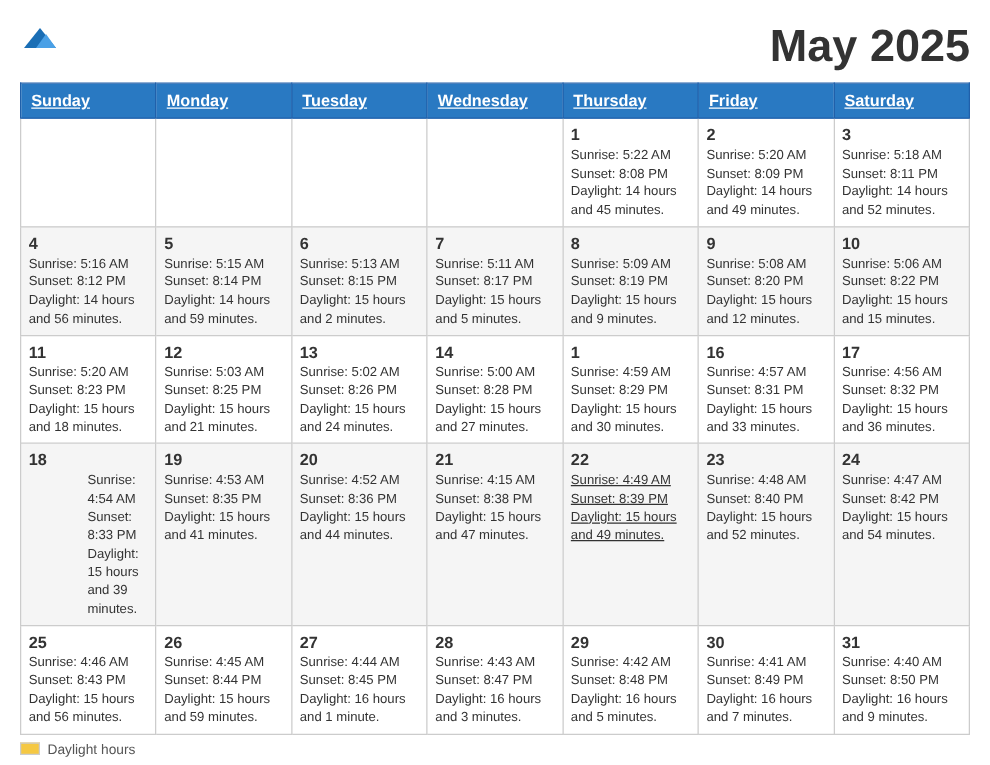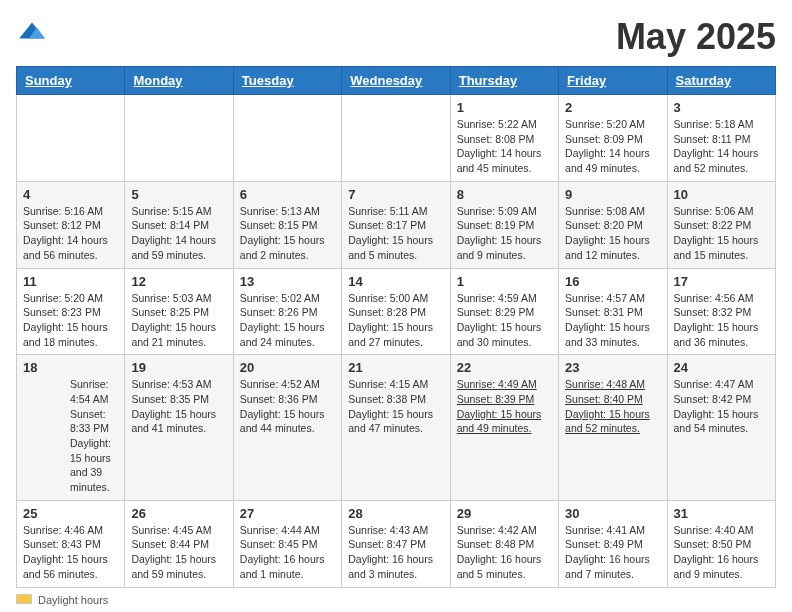--- a/index.html
+++ b/index.html
@@ -271,21 +271,21 @@
 Daylight: 15 hours and 47 minutes.</div>
         </td>
         <td>
           <span class="day-number">22</span>
           <div class="day-info" style="white-space: pre-line; text-decoration: underline;">Sunrise: 4:49 AM
 Sunset: 8:39 PM
 Daylight: 15 hours and 49 minutes.</div>
         </td>
         <td>
           <span class="day-number">23</span>
-          <div class="day-info" style="white-space: pre-line; text-decoration: underline;">Sunrise: 4:48 AM
+          <div class="day-info" style="white-space: pre-line;">Sunrise: 4:48 AM
 Sunset: 8:40 PM
 Daylight: 15 hours and 52 minutes.</div>
         </td>
         <td>
           <span class="day-number">24</span>
           <div class="day-info" style="white-space: pre-line;">Sunrise: 4:47 AM
 Sunset: 8:42 PM
 Daylight: 15 hours and 54 minutes.</div>
         </td>
       </tr>

